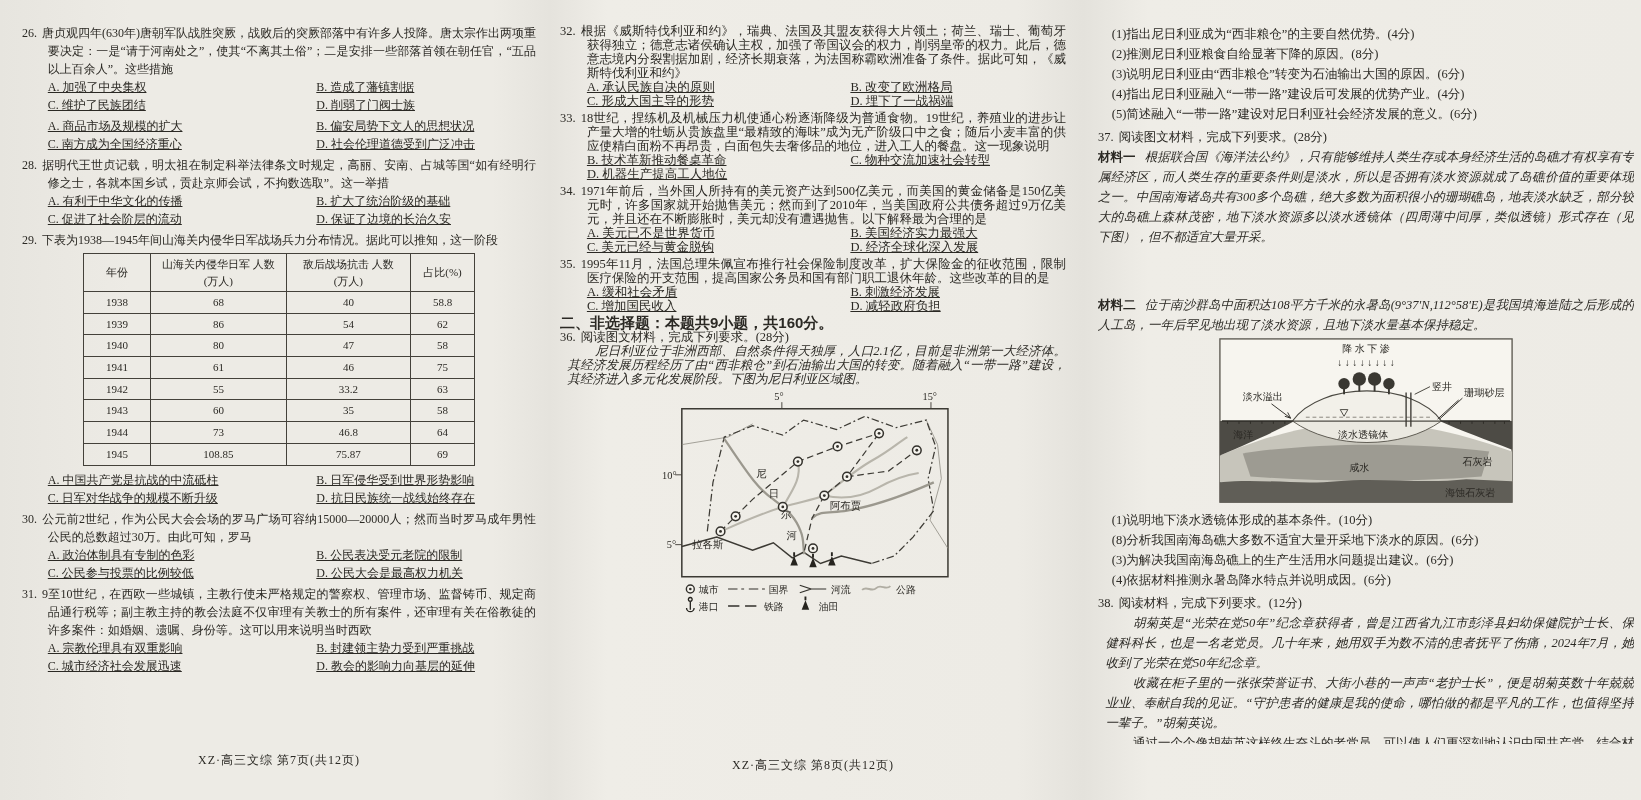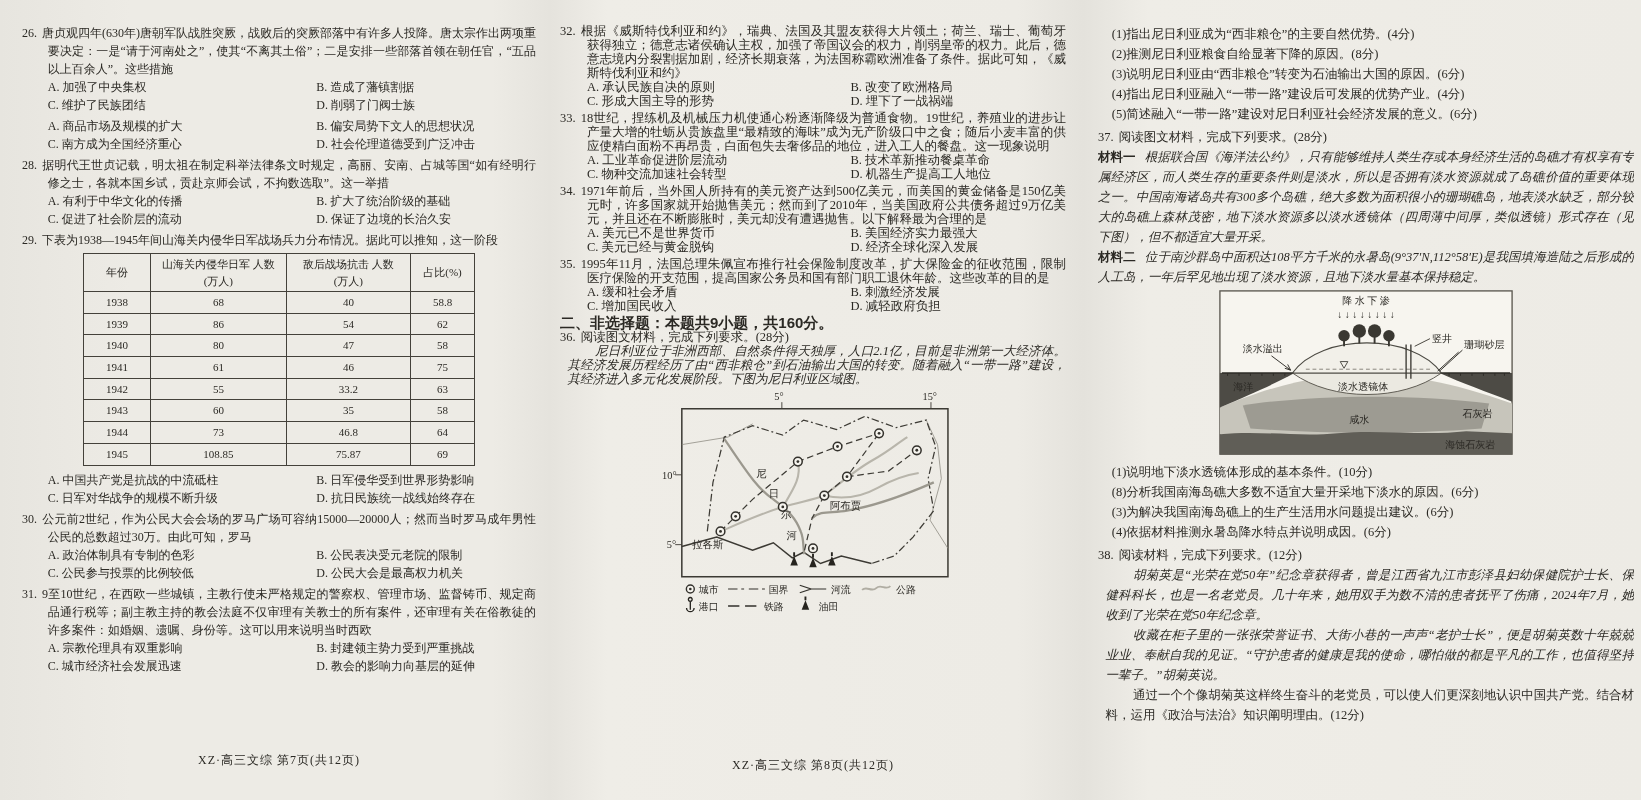--- a/index.html
+++ b/index.html
@@ -14,21 +14,21 @@
     position:absolute; inset:0;
     background:linear-gradient(90deg,#e7e5df 0%,#edebe5 8%,#edebe5 30%,#e5e3dd 33.5%,#efede7 37%,#edebe5 62%,#e4e2dc 66%,#efede7 70%,#edebe5 100%);
   }
   .col { position:absolute; top:24px; }
   .col-1 { left:22px;  width:514px; font-size:12px;   line-height:18px; height:724px; overflow:hidden; }
   .col-2 { left:560px; width:506px; font-size:12.5px; line-height:14px; height:730px; overflow:hidden; }
   .col-3 { left:1098px;width:536px; font-size:12.5px; line-height:20px; height:720px; overflow:hidden; }
   .q { margin-bottom:3px; }
   .stem { padding-left:2.15em; text-indent:-2.15em; text-align:justify; }
   .qnum { margin-right:5px; }
-  .opts { display:grid; grid-template-columns:55% 45%; padding-left:2.15em; }
+  .opts { display:grid; grid-template-columns:55% 45%; padding-left:2.15em;text-decoration:underline; }
   .opt { text-align:left; }
   .sub { padding-left:1.1em; text-align:justify; }
   .para { text-indent:2.2em; padding-left:0.6em; text-align:justify; }
   .kai { font-style:italic; }
   .sec-head { font-weight:bold; font-family:"Liberation Sans","DejaVu Sans",sans-serif; font-size:15px; }
   .mlabel { font-weight:bold; margin-right:9px; font-style:normal; }
   
   .qtable { border-collapse:collapse; margin:4px auto 5px auto; font-size:11px; text-align:center; color:#2b2924; }
   .qtable th,.qtable td { border:1px solid #44413a; padding:1px 22px; font-weight:normal; line-height:1.7; }
   .qtable th { line-height:1.5; padding:2px 9px; }
@@ -183,21 +183,20 @@
         <span class="opt">A. 承认民族自决的原则</span>
         <span class="opt">B. 改变了欧洲格局</span>
         <span class="opt">C. 形成大国主导的形势</span>
         <span class="opt">D. 埋下了一战祸端</span>
       </div>
     </div>
 
     <div class="q">
       <p class="stem"><span class="qnum">33.</span><span>18世纪，捏练机及机械压力机使通心粉逐渐降级为普通食物。19世纪，养殖业的进步让产量大增的牡蛎从贵族盘里“最精致的海味”成为无产阶级口中之食；随后小麦丰富的供应使精白面粉不再昂贵，白面包失去奢侈品的地位，进入工人的餐盘。这一现象说明</span></p>
       <div class="opts">
-        <span class="opt">A. 工业革命促进阶层流动</span>
         <span class="opt">B. 技术革新推动餐桌革命</span>
         <span class="opt">C. 物种交流加速社会转型</span>
         <span class="opt">D. 机器生产提高工人地位</span>
       </div>
     </div>
 
     <div class="q">
       <p class="stem"><span class="qnum">34.</span><span>1971年前后，当外国人所持有的美元资产达到500亿美元，而美国的黄金储备是150亿美元时，许多国家就开始抛售美元；然而到了2010年，当美国政府公共债务超过9万亿美元，并且还在不断膨胀时，美元却没有遭遇抛售。以下解释最为合理的是</span></p>
       <div class="opts">
         <span class="opt">A. 美元已不是世界货币</span>
@@ -324,21 +323,21 @@
       <p class="sub">(1)指出尼日利亚成为“西非粮仓”的主要自然优势。(4分)</p>
       <p class="sub">(2)推测尼日利亚粮食自给显著下降的原因。(8分)</p>
       <p class="sub">(3)说明尼日利亚由“西非粮仓”转变为石油输出大国的原因。(6分)</p>
       <p class="sub">(4)指出尼日利亚融入“一带一路”建设后可发展的优势产业。(4分)</p>
       <p class="sub">(5)简述融入“一带一路”建设对尼日利亚社会经济发展的意义。(6分)</p>
     </div>
 
     <div class="q">
       <p class="stem"><span class="qnum">37.</span><span>阅读图文材料，完成下列要求。(28分)</span></p>
       <p class="kai" style="text-align:justify;"><b class="mlabel">材料一</b><span>根据联合国《海洋法公约》，只有能够维持人类生存或本身经济生活的岛礁才有权享有专属经济区，而人类生存的重要条件则是淡水，所以是否拥有淡水资源就成了岛礁价值的重要体现之一。中国南海诸岛共有300多个岛礁，绝大多数为面积很小的珊瑚礁岛，地表淡水缺乏，部分较大的岛礁上森林茂密，地下淡水资源多以淡水透镜体（四周薄中间厚，类似透镜）形式存在（见下图），但不都适宜大量开采。</span></p>
-      <p class="kai" style="text-align:justify;"><b class="mlabel">材料二</b><span>位于南沙群岛中面积达108平方千米的永暑岛(9°37′N,112°58′E)是我国填海造陆之后形成的人工岛，一年后罕见地出现了淡水资源，且地下淡水量基本保持稳定。</span></p>
+      <p class="kai" style="text-align:justify;margin-top:48px;"><b class="mlabel">材料二</b><span>位于南沙群岛中面积达108平方千米的永暑岛(9°37′N,112°58′E)是我国填海造陆之后形成的人工岛，一年后罕见地出现了淡水资源，且地下淡水量基本保持稳定。</span></p>
 
       <div class="fig">
         <svg viewBox="0 0 310 175" width="296" xmlns="http://www.w3.org/2000/svg">
           <rect x="2" y="2" width="306" height="171" fill="#f7f5ef" stroke="#5a574f" stroke-width="1.4"></rect>
 
           <path d="M2,124 C70,96 110,90 155,90 C200,90 240,96 308,120 L308,152 C230,156 90,156 2,152 Z" fill="#c7c5bb"></path>
 
           <path d="M26,122 C100,110 210,110 284,120 L276,146 C200,152 110,152 34,146 Z" fill="#9d9b92"></path>
 
           <path d="M2,152 C45,148 85,155 125,151 C170,147 215,154 260,149 L308,151 L308,173 L2,173 Z" fill="#605e57"></path>

